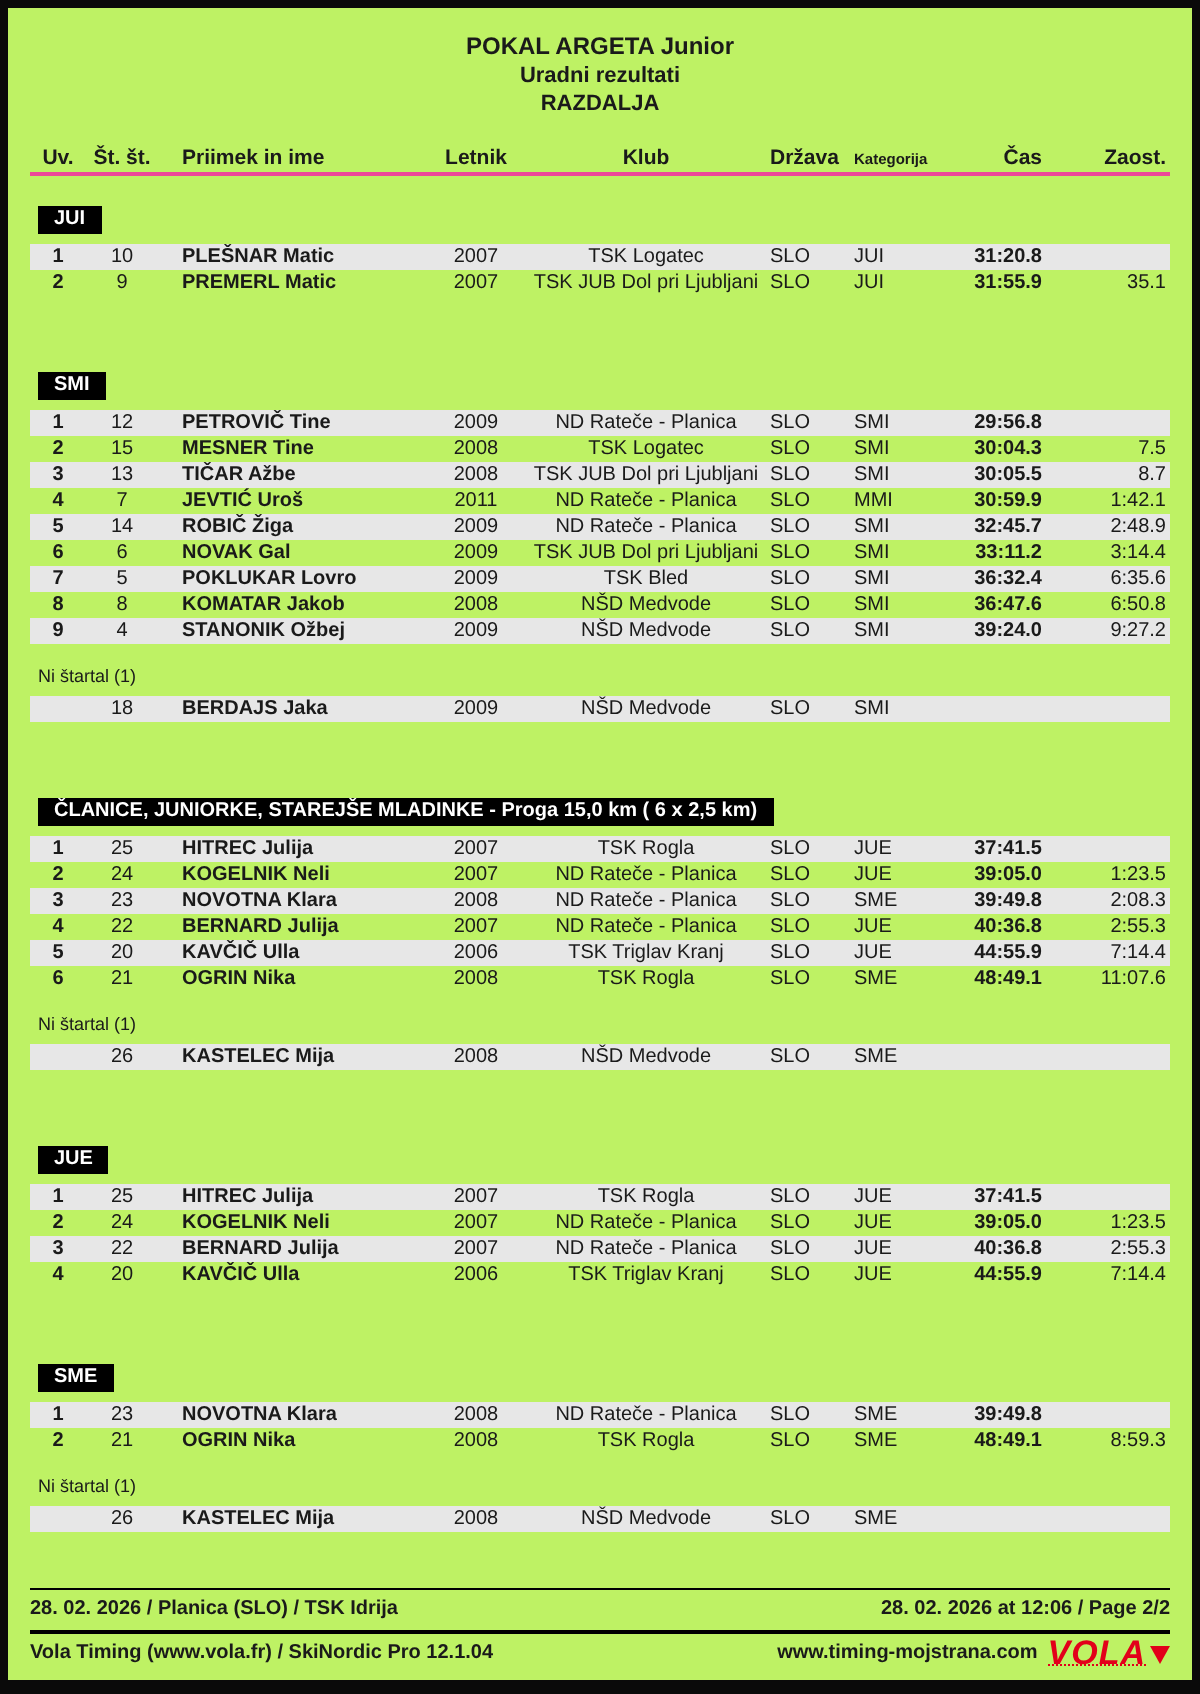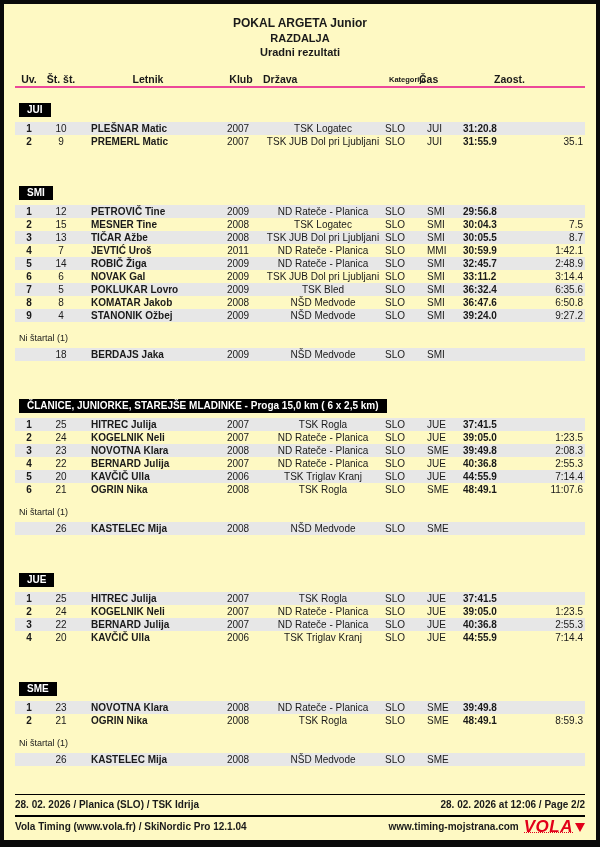--- a/index.html
+++ b/index.html
@@ -1,21 +1,21 @@
 <!DOCTYPE html>
 <html style="--stripe: #e7e7e7; --secbg: #000000; --red: #e2001a;"><head>
 <meta charset="utf-8">
 <style>
   html,body { margin:0; padding:0; background:#888; }
   * { box-sizing:border-box; }
   .page {
     position:relative;
     width:600px; height:847px;
     margin:0 auto;
-    background:#fef9c3;
+    background:#bef264;
     border:4px solid #0a0a0a;
     border-bottom-width:7px;
     font-family:"Liberation Sans", sans-serif;
     color:#1a1a1a;
     overflow:hidden;
     padding:0 11px;
   }
   header.titles { text-align:center; padding-top:12px; }
   .t1 { font-size:12px; font-weight:bold; line-height:15px; }
   .t2 { font-size:11px; font-weight:bold; line-height:14px; }
@@ -31,21 +31,21 @@
   }
   .colhead { margin-top:12px; height:17px; line-height:17px; border-bottom:2px solid #ec4899; font-weight:bold; font-size:10.5px; }
   .colhead .c-cat { font-size:7.5px; }
   .c-uv   { text-align:center; }
   .c-st   { text-align:center; }
   .c-name { text-align:left; padding-left:12px; }
   .c-yb   { text-align:center; }
   .c-klub { text-align:center; padding-left:6px; }
   .c-nat  { text-align:left; padding-left:4px; }
   .c-cat  { text-align:left; padding-left:8px; }
-  .c-time { text-align:left; padding-right:6px; }
+  .c-time { text-align:right; padding-right:6px; }
   .c-gap  { text-align:right; padding-right:2px; }
   .b { font-weight:bold; }
   .r.gray { background:var(--stripe,#e7e7e7); }
 
   .section { margin-top:34px; }
   .section.first { margin-top:11px; }
   .seclabel {
     display:inline-block;
     background:var(--secbg,#000);
     color:#fff;
@@ -80,27 +80,28 @@
     border-top:9px solid var(--red,#e2001a);
   }
 </style>
 </head>
 <body>
 
 <div class="page">
 
   <header class="titles">
     <div class="t1">POKAL ARGETA Junior</div>
+    <div class="t2">Uradni rezultati</div>
     <div class="t2">RAZDALJA</div>
-    <div class="t2">Uradni rezultati</div>
   </header>
 
   <div class="row colhead">
     <span class="c-uv">Uv.</span>
     <span class="c-st">Št. št.</span>
+    <span class="c-name">Priimek in ime</span>
     <span class="c-yb">Letnik</span>
     <span class="c-klub">Klub</span>
     <span class="c-nat">Država</span>
     <span class="c-cat">Kategorija</span>
     <span class="c-time">Čas</span>
     <span class="c-gap">Zaost.</span>
   </div>
 
   <main id="sections">
       <section class="section first">

